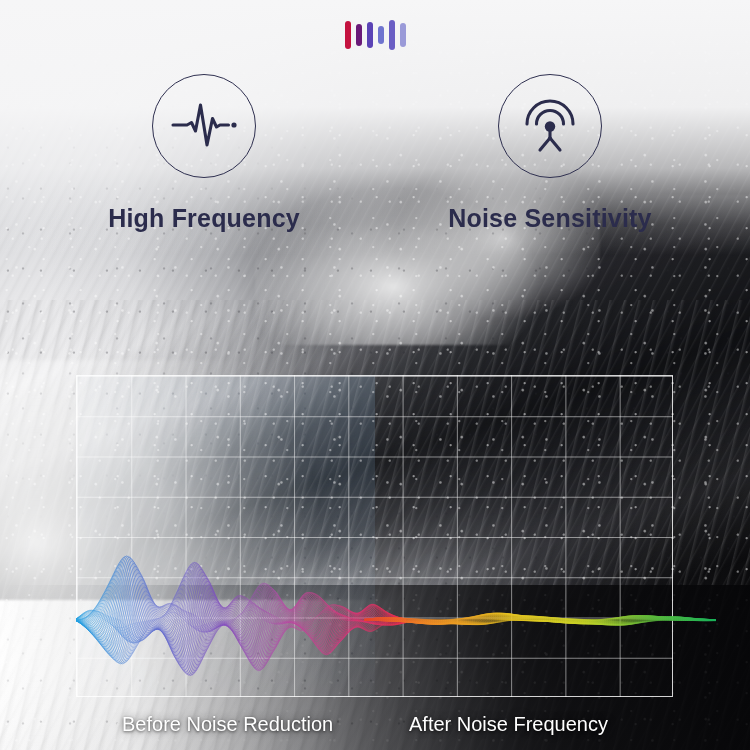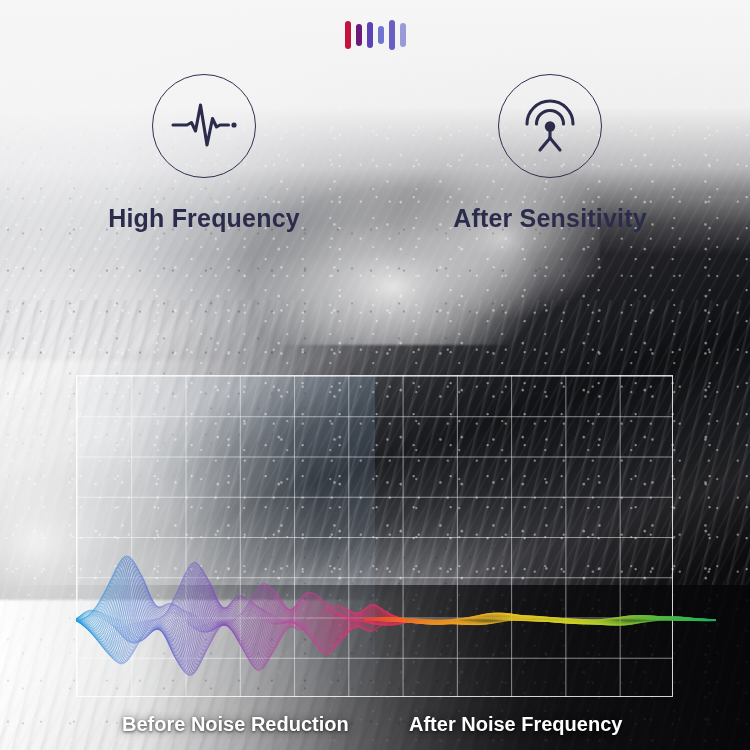--- a/index.html
+++ b/index.html
@@ -135,21 +135,21 @@
     background:linear-gradient(180deg, rgba(126,176,222,.20) 0%, rgba(126,176,222,.09) 62%, rgba(126,176,222,.02) 100%);
     mix-blend-mode:screen;
   }
 
   
   #waves { position:absolute; left:76px; top:470px; width:640px; height:230px; }
   #waves svg { display:block; overflow:visible; }
 
   
   .caption {
-    position:absolute; bottom:14px; font-size:20px; font-weight:700;
+    position:absolute; bottom:14px; font-size:20px; font-weight:400;
     color:#ffffff; white-space:nowrap;
     text-shadow:0 1px 3px rgba(0,0,0,.6), 0 0 10px rgba(0,0,0,.45);
     margin-top:16px;
   }
   #caption-before { left:122px; }
   #caption-after  { left:409px; }
 </style>
 </head>
 <body>
 
@@ -196,21 +196,21 @@
         <svg width="62" height="62" viewBox="0 0 62 62" fill="none">
           <path d="M8 31 A23 23 0 0 1 54 31" stroke="#2b2c4c" stroke-width="3.1" stroke-linecap="round"></path>
           <path d="M17.5 31 A13.5 13.5 0 0 1 44.5 31" stroke="#2b2c4c" stroke-width="3.1" stroke-linecap="round"></path>
           <circle cx="31" cy="33.5" r="5.2" fill="#2b2c4c"></circle>
           <path d="M31 38 V45" stroke="#2b2c4c" stroke-width="3.1" stroke-linecap="round"></path>
           <path d="M31 45 L21 57" stroke="#2b2c4c" stroke-width="3.1" stroke-linecap="round"></path>
           <path d="M31 45 L41 57" stroke="#2b2c4c" stroke-width="3.1" stroke-linecap="round"></path>
         </svg>
       </span>
     </div>
-    <div class="feature-label">After Sensitivity</div>
+    <div class="feature-label">Noise Sensitivity</div>
   </div>
 
   <div id="grid" style="background-size: 54.2727px 40.25px;"></div>
   <div id="before-wash"></div>
 
   <div id="waves">
     <svg id="wave-svg" width="640" height="230" viewBox="0 0 640 230">
       <defs>
         <linearGradient id="grad-before" x1="0" y1="0" x2="1" y2="0">
           <stop offset="0" stop-color="#1f9fe0"></stop>

